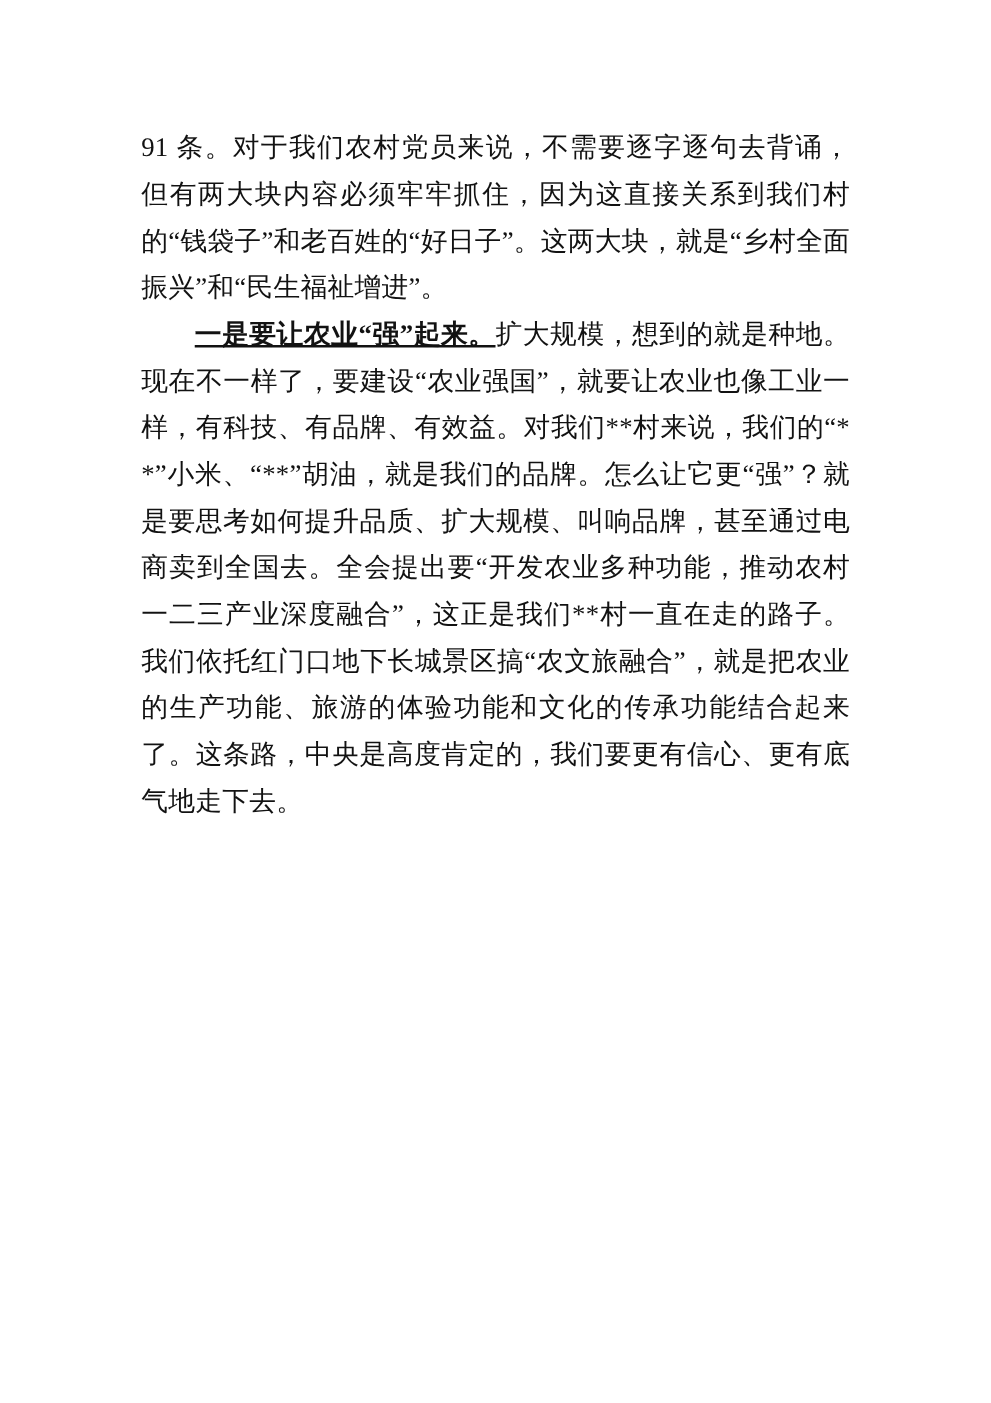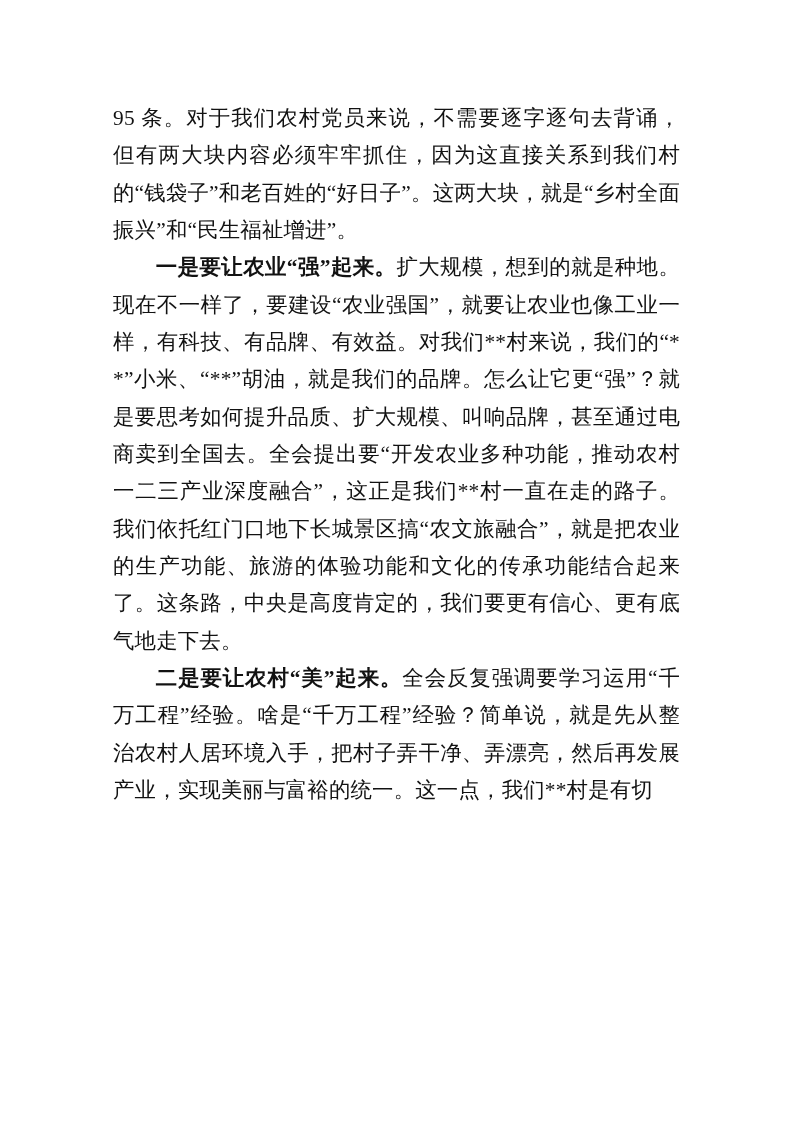--- a/index.html
+++ b/index.html
@@ -29,24 +29,23 @@
     text-align: justify;
     text-justify: inter-character;
     letter-spacing: 0.2px;
     word-break: break-all;
     overflow-wrap: break-word;
   }
   .para.indent {
     text-indent: 2em;
   }
   .run { font-weight: normal; }
-  .run.bold { font-weight: bold; }
+  .run.bold { font-weight: bold; text-decoration: underline; }
 </style>
 </head>
 <body>
 
 <div class="page">
   <div class="doc-content">
-      <p class="para"><span class="run">95 条。对于我们农村党员来说，不需要逐字逐句去背诵，但有两大块内容必须牢牢抓住，因为这直接关系到我们村的“钱袋子”和老百姓的“好日子”。这两大块，就是“乡村全面振兴”和“民生福祉增进”。</span></p>
+      <p class="para"><span class="run">91 条。对于我们农村党员来说，不需要逐字逐句去背诵，但有两大块内容必须牢牢抓住，因为这直接关系到我们村的“钱袋子”和老百姓的“好日子”。这两大块，就是“乡村全面振兴”和“民生福祉增进”。</span></p>
       <p class="para indent"><span class="run bold">一是要让农业“强”起来。</span><span class="run">扩大规模，想到的就是种地。现在不一样了，要建设“农业强国”，就要让农业也像工业一样，有科技、有品牌、有效益。对我们**村来说，我们的“**”小米、“**”胡油，就是我们的品牌。怎么让它更“强”？就是要思考如何提升品质、扩大规模、叫响品牌，甚至通过电商卖到全国去。全会提出要“开发农业多种功能，推动农村一二三产业深度融合”，这正是我们**村一直在走的路子。我们依托红门口地下长城景区搞“农文旅融合”，就是把农业的生产功能、旅游的体验功能和文化的传承功能结合起来了。这条路，中央是高度肯定的，我们要更有信心、更有底气地走下去。</span></p>
-      <p class="para indent"><span class="run bold">二是要让农村“美”起来。</span><span class="run">全会反复强调要学习运用“千万工程”经验。啥是“千万工程”经验？简单说，就是先从整治农村人居环境入手，把村子弄干净、弄漂亮，然后再发展产业，实现美丽与富裕的统一。这一点，我们**村是有切</span></p>
     </div>
 </div>
 
 </body></html>

